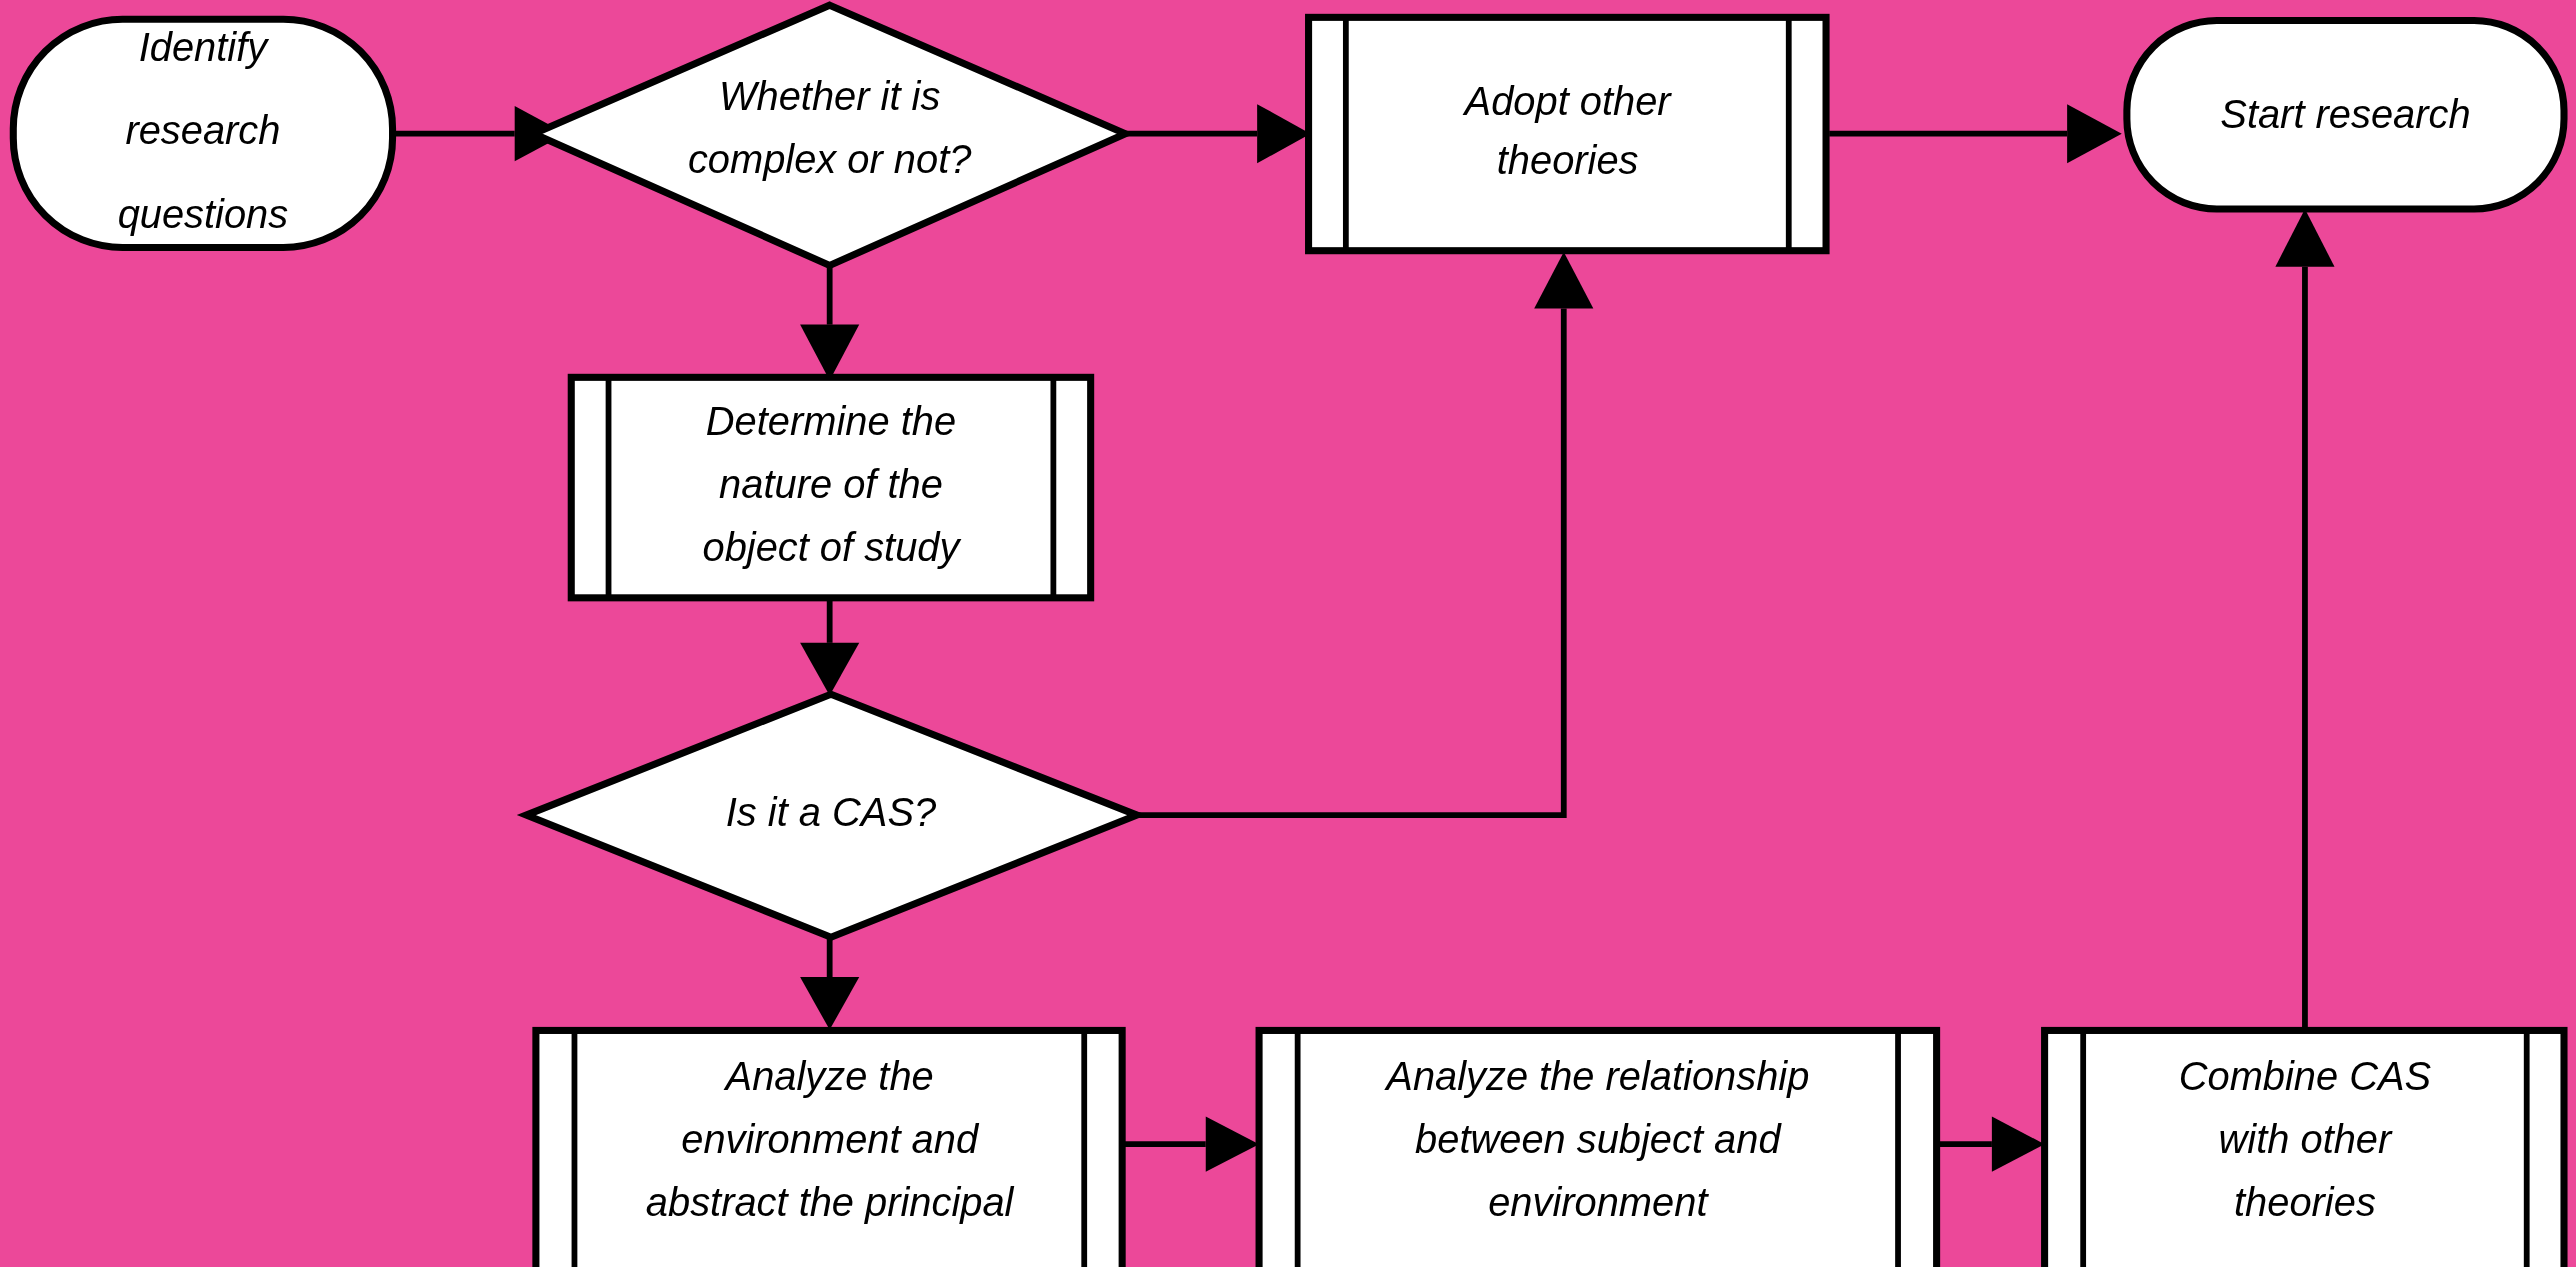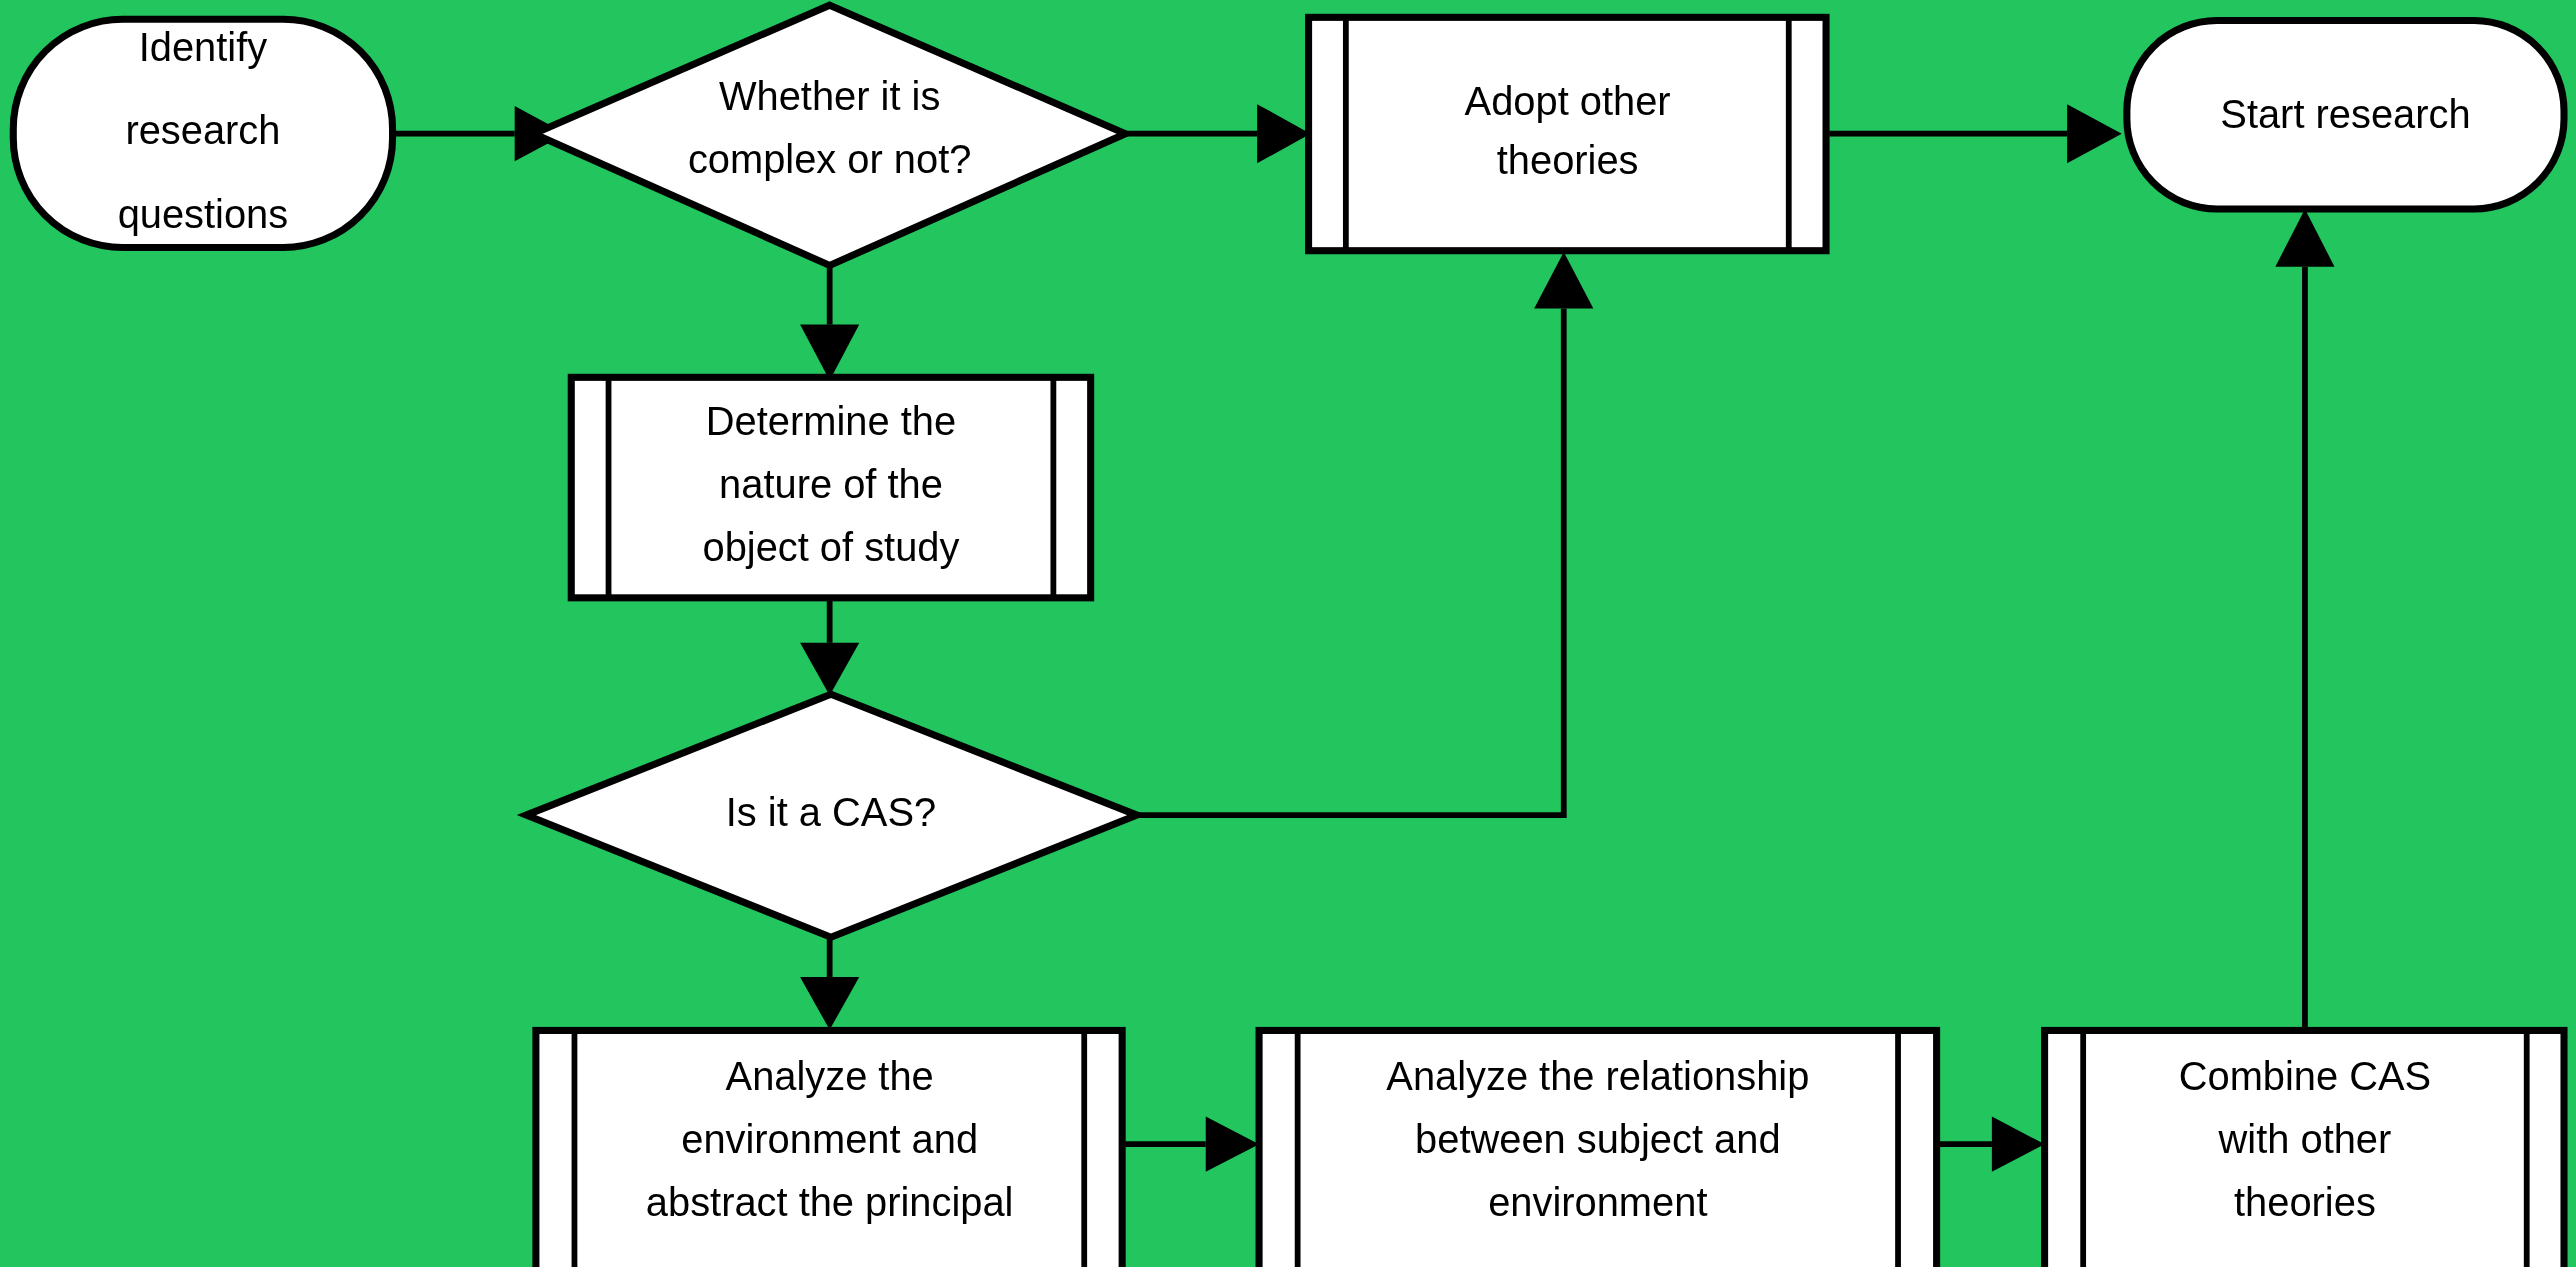--- a/index.html
+++ b/index.html
@@ -10,21 +10,22 @@
   body {
     width: 2576px;
     height: 1267px;
     overflow: hidden;
     font-family: "Liberation Sans", sans-serif;
   }
   #flowchart-root {
     position: relative;
     width: 2576px;
     height: 1267px;
-    background: #22c55e;
+    background: #ec4899;
+    font-style: italic;
   }
   svg#diagram-canvas {
     display: block;
     width: 2576px;
     height: 1267px;
   }
   .node-shape {
     fill: #ffffff;
     stroke: #000000;
     stroke-width: 11;

